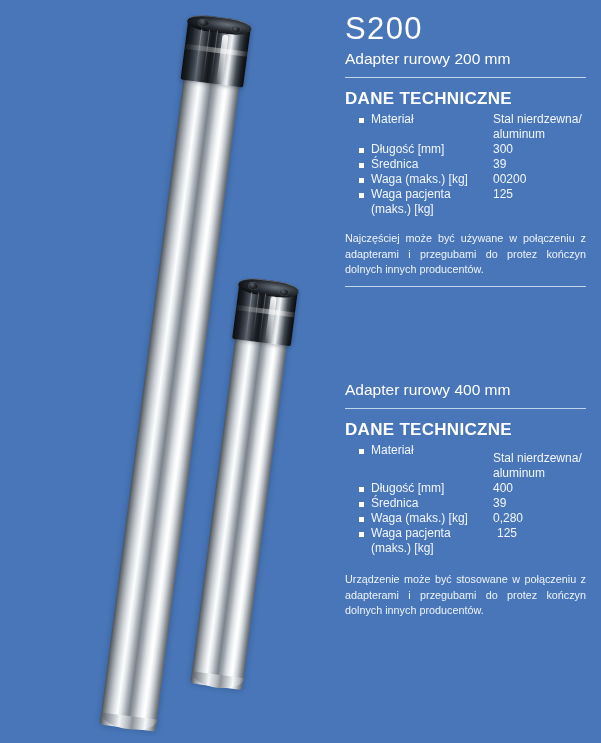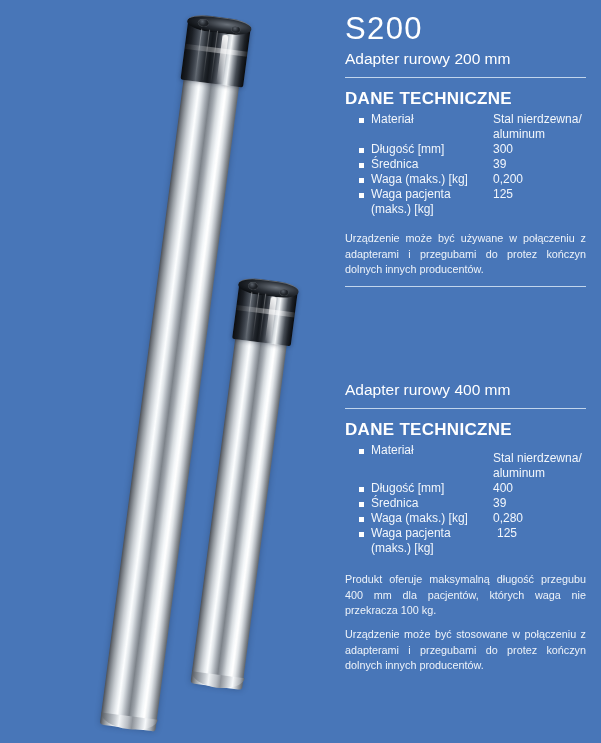--- a/index.html
+++ b/index.html
@@ -292,34 +292,34 @@
           <span class="bullet"></span>
           <span class="spec-label">Średnica</span>
         </div>
         <div class="spec-value">39</div>
       </div>
       <div class="spec-row">
         <div class="spec-label-cell">
           <span class="bullet"></span>
           <span class="spec-label">Waga (maks.) [kg]</span>
         </div>
-        <div class="spec-value">0,200</div>
+        <div class="spec-value">00200</div>
       </div>
       <div class="spec-row">
         <div class="spec-label-cell">
           <span class="bullet"></span>
           <span class="spec-label">Waga pacjenta
 (maks.) [kg]</span>
         </div>
         <div class="spec-value">125</div>
       </div>
     </div>
 
     <div style="height:14px;"></div>
-    <p class="desc">Urządzenie może być używane w połączeniu z adapterami i przegubami do protez kończyn dolnych innych producentów.</p>
+    <p class="desc">Najczęściej może być używane w połączeniu z adapterami i przegubami do protez kończyn dolnych innych producentów.</p>
     <div class="rule" style="margin-top:4px;"></div>
   </div>
 
   <div class="product-block" style="top:375px;">
     <h2 class="product-name">Adapter rurowy 400 mm</h2>
     <div class="rule"></div>
     <div class="section-title">DANE TECHNICZNE</div>
 
     <div class="spec-table">
       <div class="spec-row">
@@ -355,16 +355,15 @@
         <div class="spec-label-cell">
           <span class="bullet"></span>
           <span class="spec-label">Waga pacjenta
 (maks.) [kg]</span>
         </div>
         <div class="spec-value" style="padding-left:4px;">125</div>
       </div>
     </div>
 
     <div style="height:16px;"></div>
-    <p class="desc">Produkt oferuje maksymalną długość przegubu 400 mm dla pacjentów, których waga nie przekracza 100 kg.</p>
     <p class="desc">Urządzenie może być stosowane w połączeniu z adapterami i przegubami do protez kończyn dolnych innych producentów.</p>
   </div>
 </div>
 
 </body></html>

